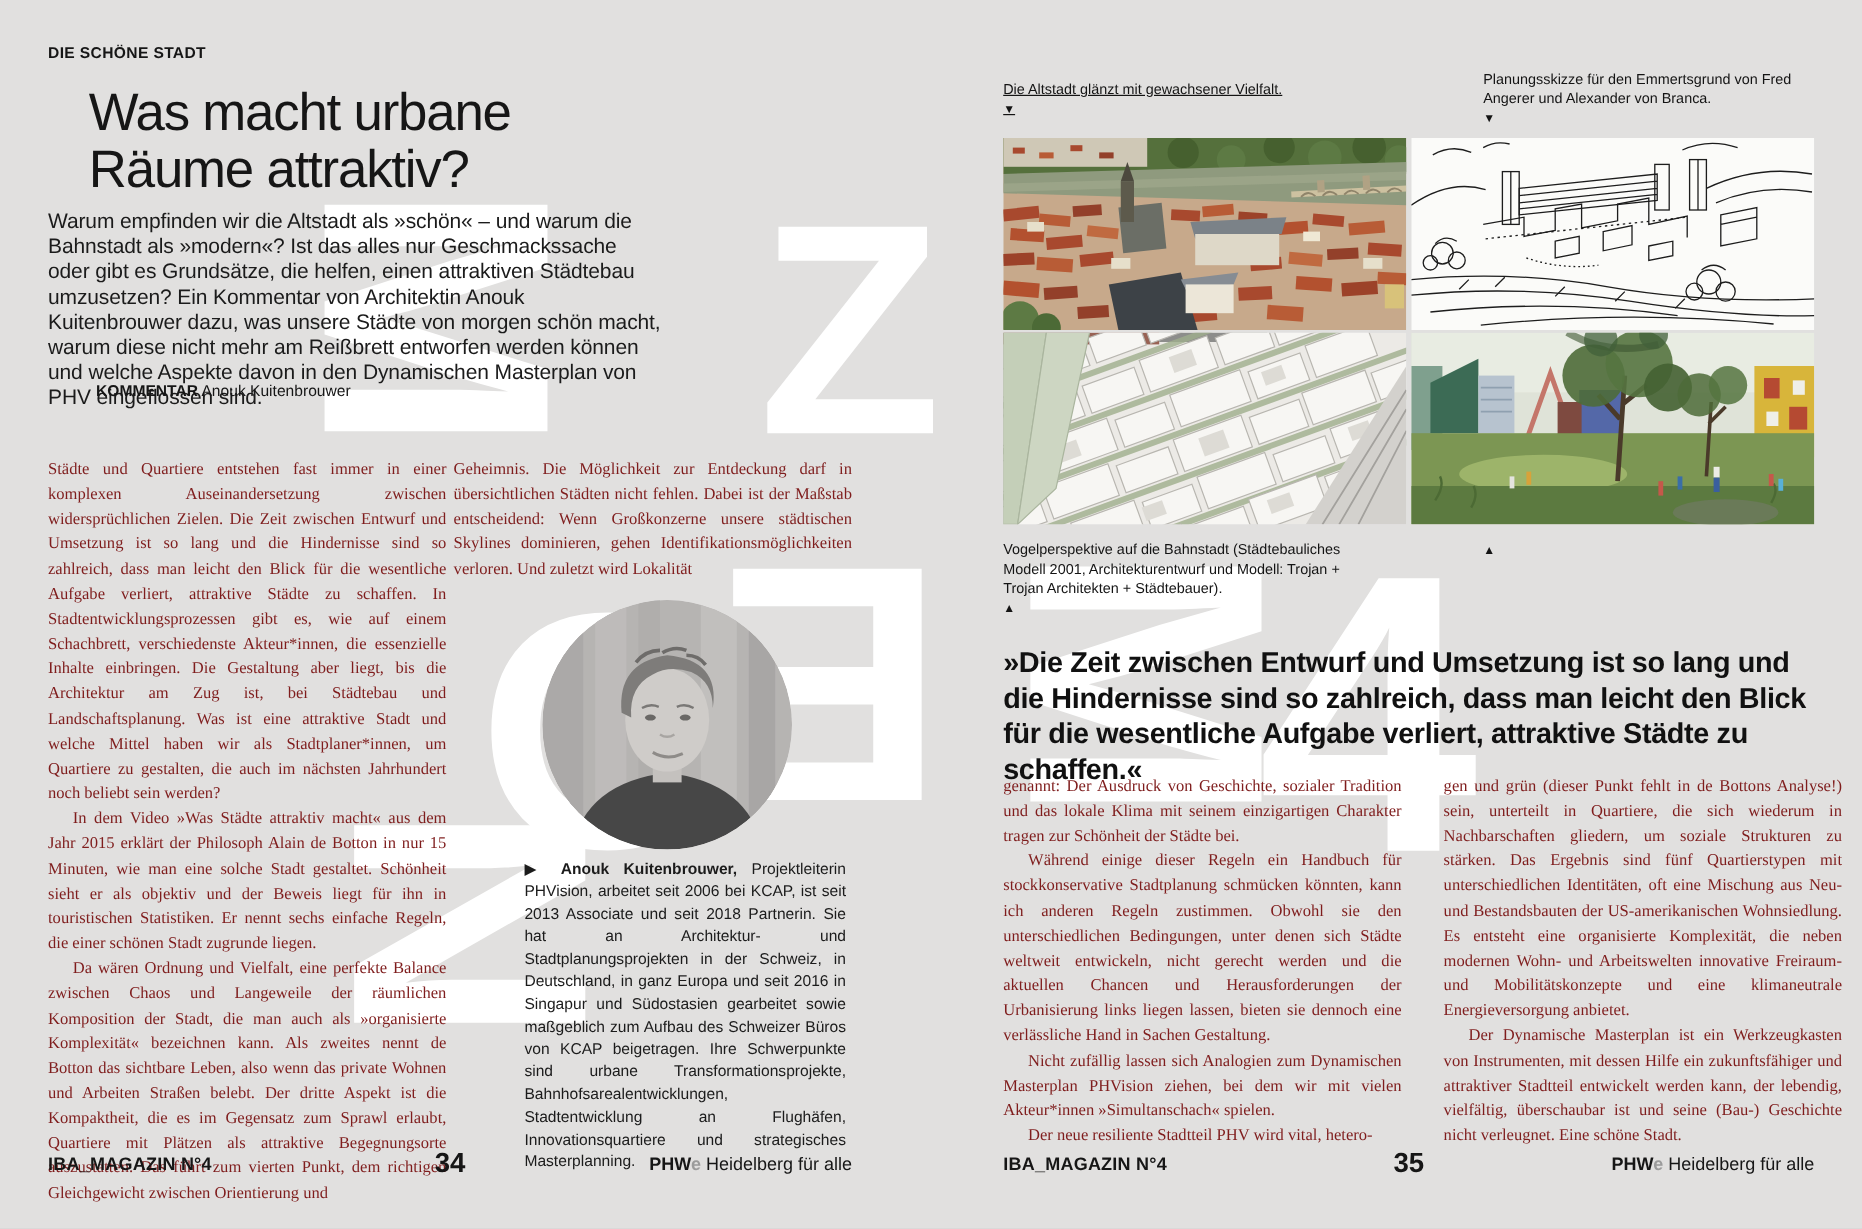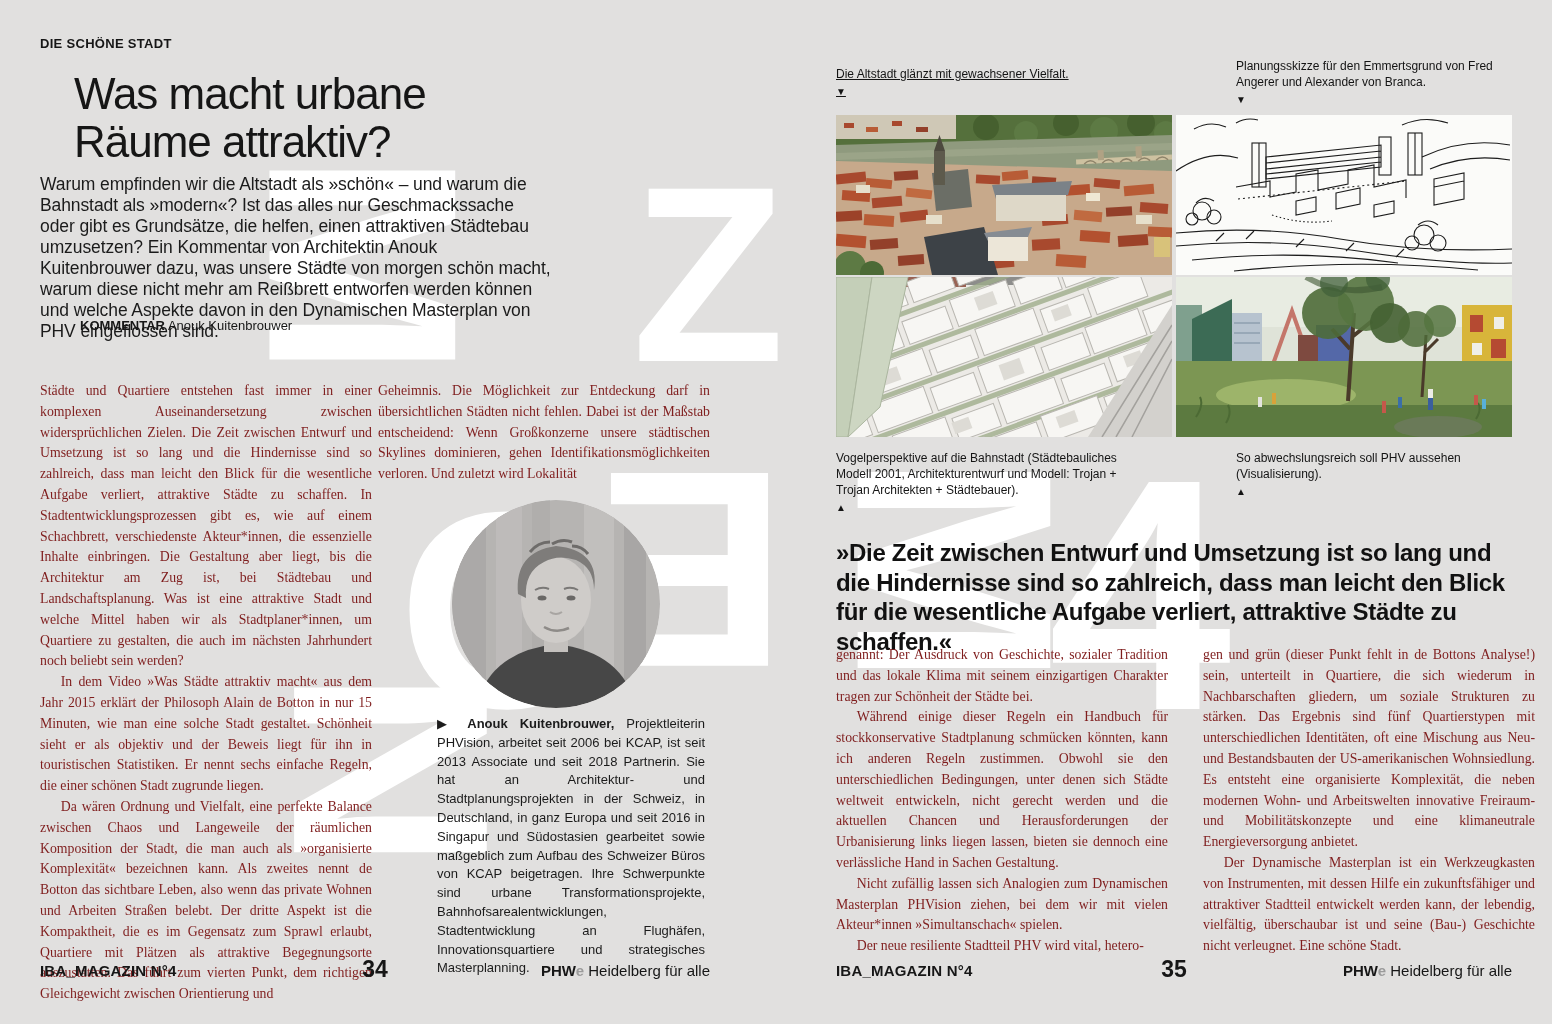--- a/index.html
+++ b/index.html
@@ -357,21 +357,20 @@
         <rect x="306" y="122" width="4" height="10" fill="#58b0d8"></rect>
       </g>
     </svg>
   </div>
 
   <div class="a cap" id="cap-bl">
     <div>Vogelperspektive auf die Bahnstadt (Städtebauliches Modell 2001, Architekturentwurf und Modell: Trojan + Trojan Architekten + Städtebauer).</div>
     <div class="marker">▲</div>
   </div>
   <div class="a cap" id="cap-br">
-    <div>So abwechslungsreich soll PHV aussehen (Visualisierung).</div>
     <div class="marker">▲</div>
   </div>
 
   <div class="a quote">»Die Zeit zwischen Entwurf und Umsetzung ist so lang und die Hindernisse sind so zahlreich, dass man leicht den Blick für die wesentliche Aufgabe verliert, attraktive Städte zu schaffen.«</div>
 
   <div class="a serifcol" id="rcol1">
     <p>genannt: Der Ausdruck von Geschichte, sozialer Tradition und das lokale Klima mit seinem einzigartigen Charakter tragen zur Schönheit der Städte bei.</p>
     <p class="ind">Während einige dieser Regeln ein Handbuch für stockkonservative Stadtplanung schmücken könnten, kann ich anderen Regeln zustimmen. Obwohl sie den unterschiedlichen Bedingungen, unter denen sich Städte weltweit entwickeln, nicht gerecht werden und die aktuellen Chancen und Herausforderungen der Urbanisierung links liegen lassen, bieten sie dennoch eine verlässliche Hand in Sachen Gestaltung.</p>
     <p class="ind">Nicht zufällig lassen sich Analogien zum Dynamischen Masterplan PHVision ziehen, bei dem wir mit vielen Akteur*innen »Simultanschach« spielen.</p>
     <p class="ind">Der neue resiliente Stadtteil PHV wird vital, hetero-</p>

